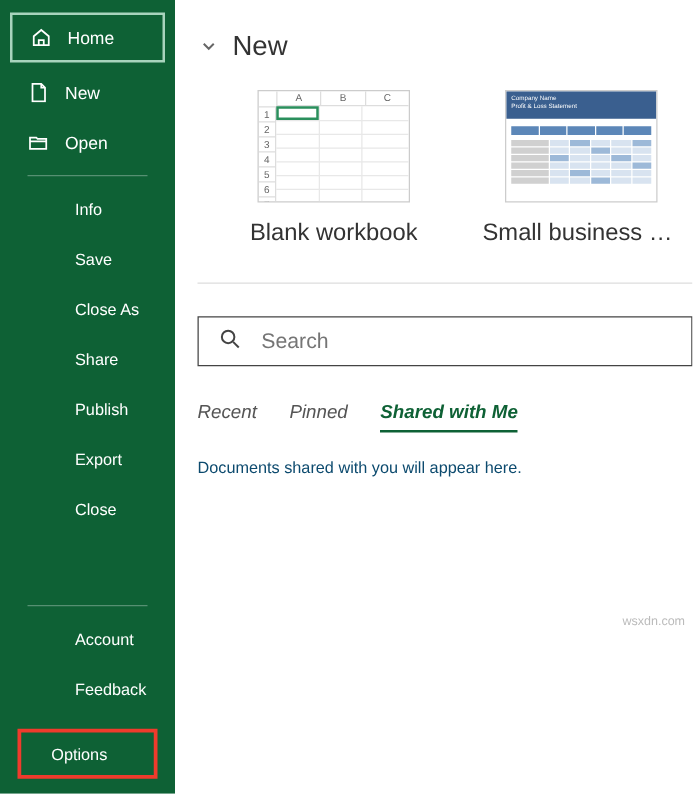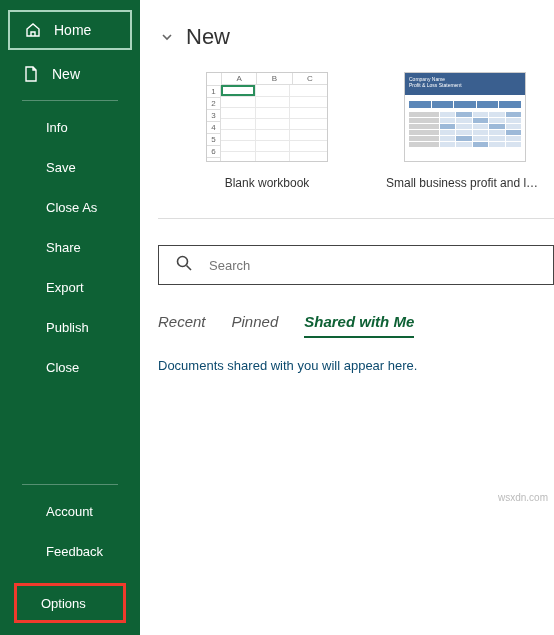--- a/index.html
+++ b/index.html
@@ -3,34 +3,34 @@
   <meta charset="utf-8">
   <style>
     * { margin: 0; padding: 0; box-sizing: border-box; font-family: "Segoe UI", sans-serif; }
     body { width: 554px; height: 635px; display: flex; background: #fff; overflow: hidden; }
     
     .sidebar { width: 140px; background: #0e6135; color: #fff; display: flex; flex-direction: column; padding-top: 10px; }
     .side-item { display: flex; align-items: center; height: 40px; padding-left: 22px; font-size: 14px; cursor: pointer; }
     .side-item.nav { padding-left: 22px; }
     .side-item .ic { width: 18px; height: 18px; margin-right: 12px; display: flex; align-items: center; justify-content: center; }
     .side-item.home { border: 2px solid #a8d4bd; margin: 0 8px 4px 8px; padding-left: 14px; }
-    .side-item.sub { padding-left: 46px; font-size: 13px; }
+    .side-item.sub { padding-left: 60px; font-size: 13px; }
     .side-divider { border-top: 1px solid rgba(255,255,255,0.3); margin: 6px 22px; }
     .side-spacer { flex: 1; }
     .highlight-red { border: 3px solid #ef3b2c; margin: 12px 14px; padding-left: 24px !important; }
     
     .main { flex: 1; padding: 24px 0 0 18px; display: flex; flex-direction: column; }
     .main-header { display: flex; align-items: center; margin-bottom: 22px; }
     .chev { width: 18px; height: 18px; margin-right: 10px; display: flex; align-items: center; justify-content: center; }
     .main-title { font-size: 22px; color: #333; }
     
     .templates { display: flex; gap: 40px; margin-left: 30px; margin-bottom: 28px; }
     .tpl { display: flex; flex-direction: column; align-items: center; width: 158px; cursor: pointer; }
     .tpl-thumb { width: 122px; height: 90px; border: 1px solid #ccc; background: #fff; margin-bottom: 14px; position: relative; overflow: hidden; }
-    .tpl-label { font-size: 12px; color: #333; white-space: nowrap; overflow: hidden; text-overflow: ellipsis; max-width: 158px; }
+    .tpl-label { font-size: 19px; color: #333; white-space: nowrap; overflow: hidden; text-overflow: ellipsis; max-width: 158px; }
     
     
     .bw-cols { position: absolute; top: 0; left: 14px; right: 0; height: 12px; display: flex; font-size: 8px; color: #666; border-bottom: 1px solid #ddd; }
     .bw-cols span { flex: 1; text-align: center; border-left: 1px solid #ddd; line-height: 12px; }
     .bw-rows { position: absolute; top: 12px; left: 0; width: 14px; bottom: 0; display: flex; flex-direction: column; font-size: 8px; color: #666; border-right: 1px solid #ddd; }
     .bw-rows span { flex: 1; text-align: center; border-top: 1px solid #ddd; line-height: 11px; }
     .bw-cell { position: absolute; top: 12px; left: 14px; width: 34px; height: 11px; border: 2px solid #2a8f5c; }
     .bw-grid { position: absolute; top: 12px; left: 14px; right: 0; bottom: 0; }
     .bw-grid::before, .bw-grid::after { content:""; position:absolute; background:#eee; }
     .bw-vline { position:absolute; top:0; bottom:0; width:1px; background:#e8e8e8; }
@@ -44,21 +44,21 @@
     .sb-row { display:flex; gap:1px; margin-bottom:1px; align-items:center; }
     .sb-lab { width:30px; height:5px; background:#d0d0d0; }
     .sb-cells { display:flex; gap:1px; flex:1; }
     .sb-cells span { height:5px; flex:1; background:#d8e3f0; }
     .sb-cells span.b { background:#9db9d8; }
     
     .hr { border-top: 1px solid #ddd; margin-right: 0; margin-bottom: 26px; }
     
     .search { border: 1px solid #444; height: 40px; display: flex; align-items: center; padding: 0 16px; margin-right: 0; margin-bottom: 28px; }
     .search-ic { margin-right: 16px; color: #444; }
-    .search-input { border: none; outline: none; font-size: 13px; flex: 1; color: #a16207; }
+    .search-input { border: none; outline: none; font-size: 17px; flex: 1; color: #a16207; }
     
     .tabs { display: flex; gap: 26px; margin-bottom: 20px; font-style: italic; }
     .tab { font-size: 15px; color: #555; padding-bottom: 6px; cursor: pointer; }
     .tab.active { color: #0e6135; font-weight: 600; border-bottom: 2px solid #0e6135; }
     
     .empty { font-size: 13px; color: #0c4a6e; }
     
     .watermark { position: absolute; right: 6px; bottom: 132px; font-size: 10px; color: #bbb; transform: rotate(0deg); }
   </style>
 </head>
@@ -74,38 +74,46 @@
     <span>Home</span>
   </div>
   <div class="side-item nav">
     <span class="ic">
       <svg width="14" height="16" viewBox="0 0 14 16" fill="none" stroke="#fff" stroke-width="1.4">
           <path d="M2 1 H9 L12 4 V15 H2 Z M9 1 V4 H12"></path>
         </svg>
     </span>
     <span>New</span>
   </div>
+  <div class="side-item nav">
+    <span class="ic">
+      <svg width="16" height="14" viewBox="0 0 16 14" fill="none" stroke="#fff" stroke-width="1.4">
+          <path d="M1 3 H6 L7 4 H14 V12 H1 Z M1 6 H14"></path>
+        </svg>
+    </span>
+    <span>Open</span>
+  </div>
   <div class="side-divider"></div>
   <div class="side-item sub">
       <span>Info</span>
     </div>
   <div class="side-item sub">
       <span>Save</span>
     </div>
   <div class="side-item sub">
       <span>Close As</span>
     </div>
   <div class="side-item sub">
       <span>Share</span>
     </div>
   <div class="side-item sub">
+      <span>Publish</span>
+    </div>
+  <div class="side-item sub">
       <span>Export</span>
-    </div>
-  <div class="side-item sub">
-      <span>Publish</span>
     </div>
   <div class="side-item sub">
       <span>Close</span>
     </div>
   <div class="side-spacer"></div>
   <div class="side-divider"></div>
   <div class="side-item sub">
       <span>Account</span>
     </div>
   <div class="side-item sub">

